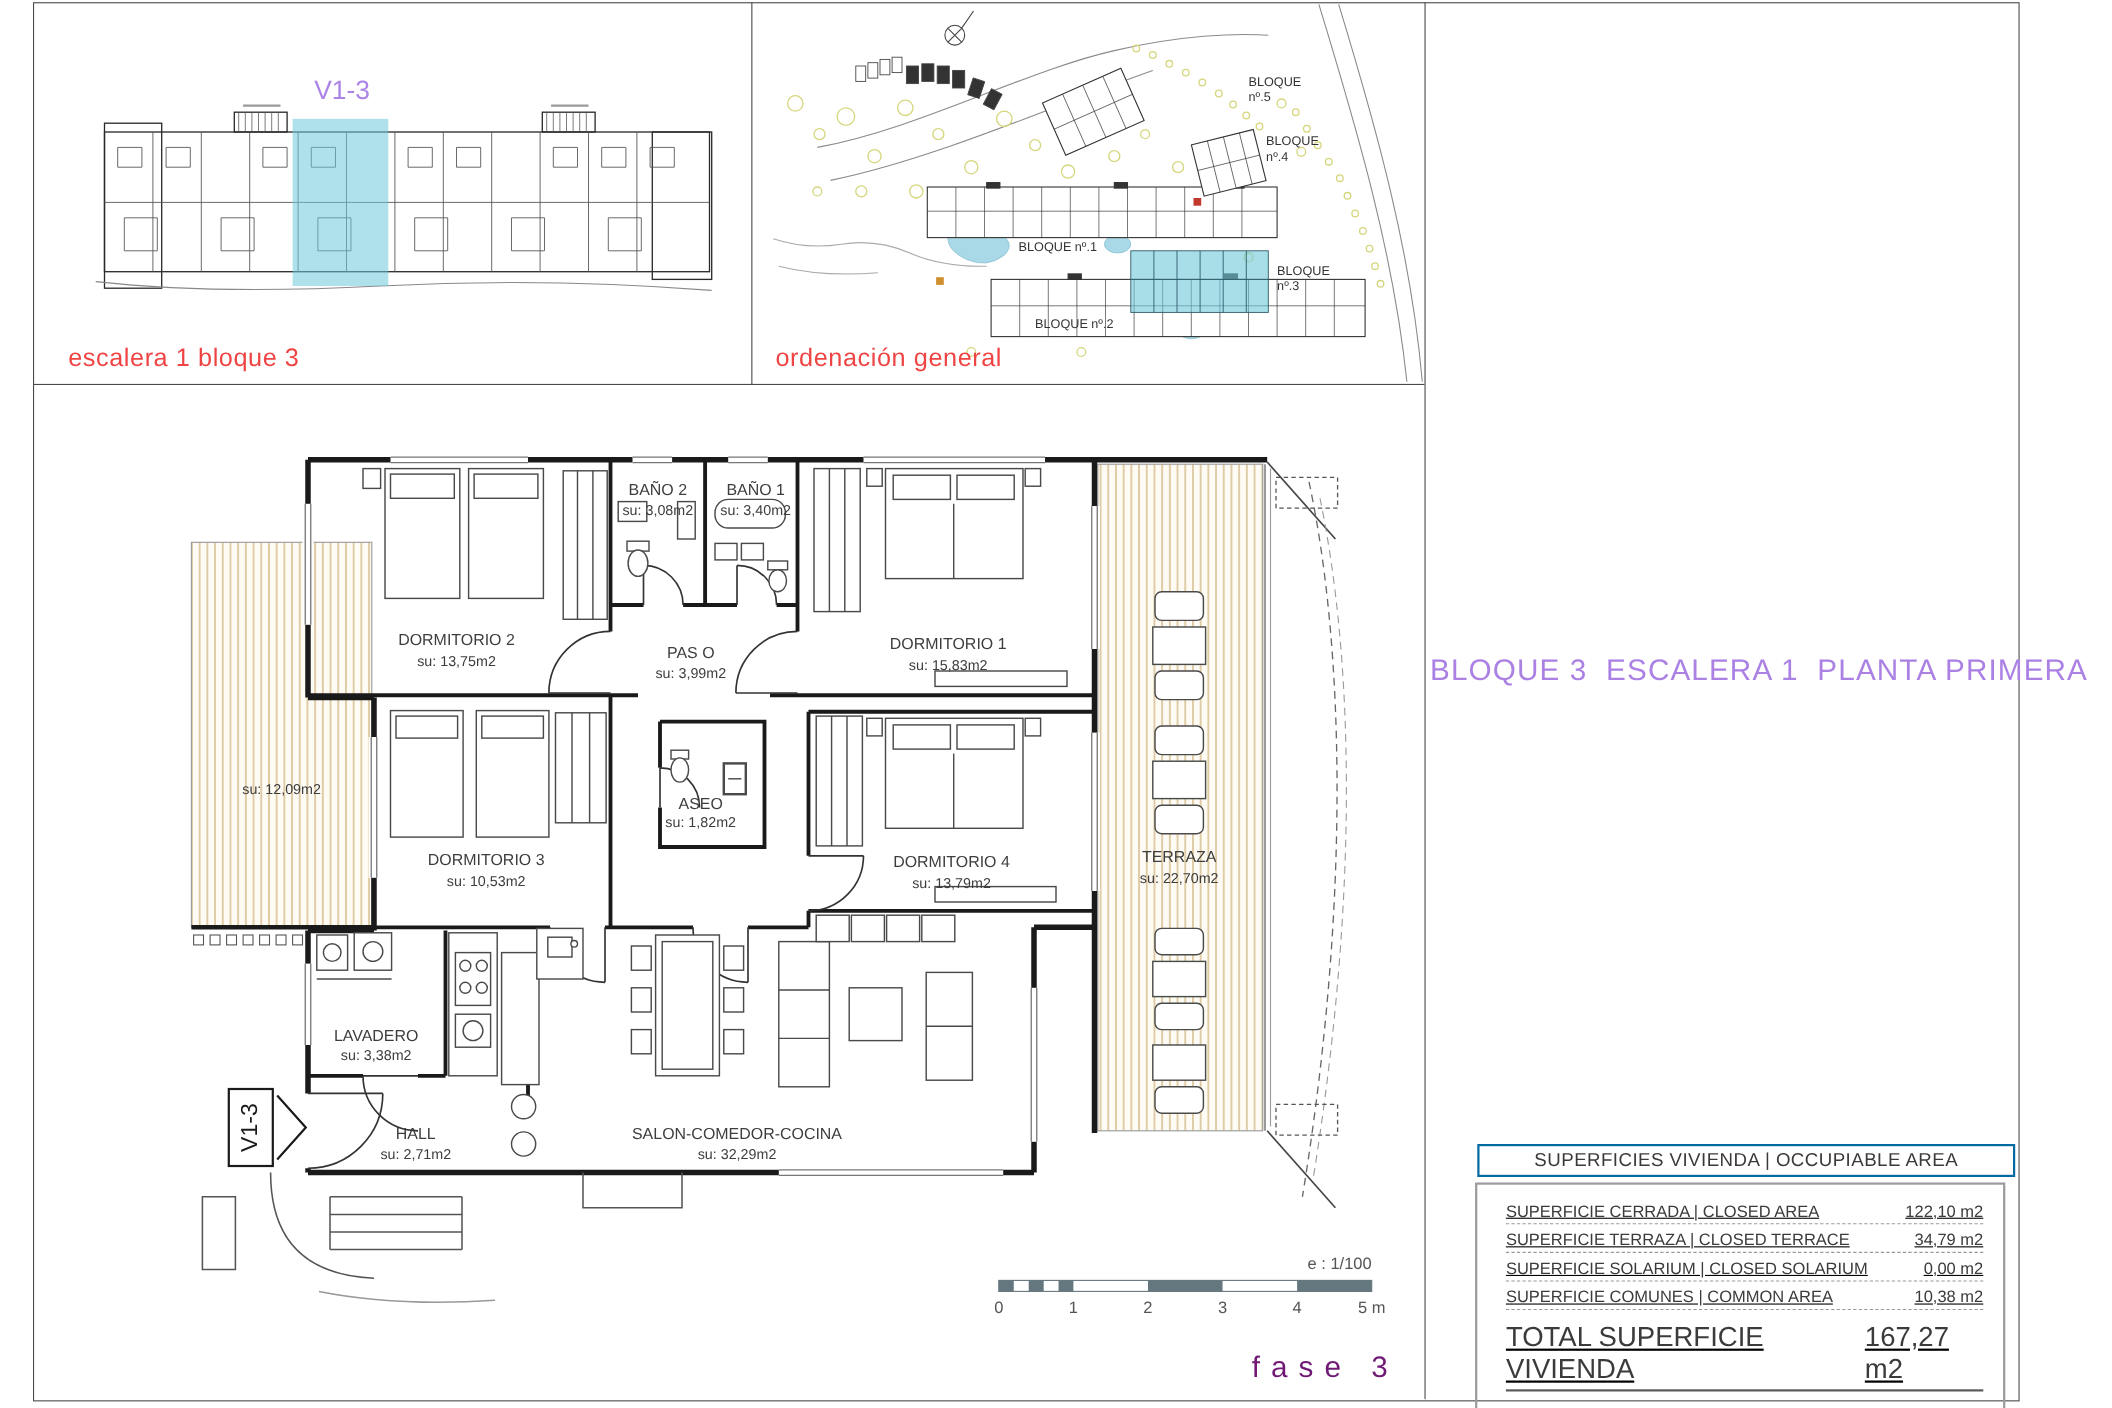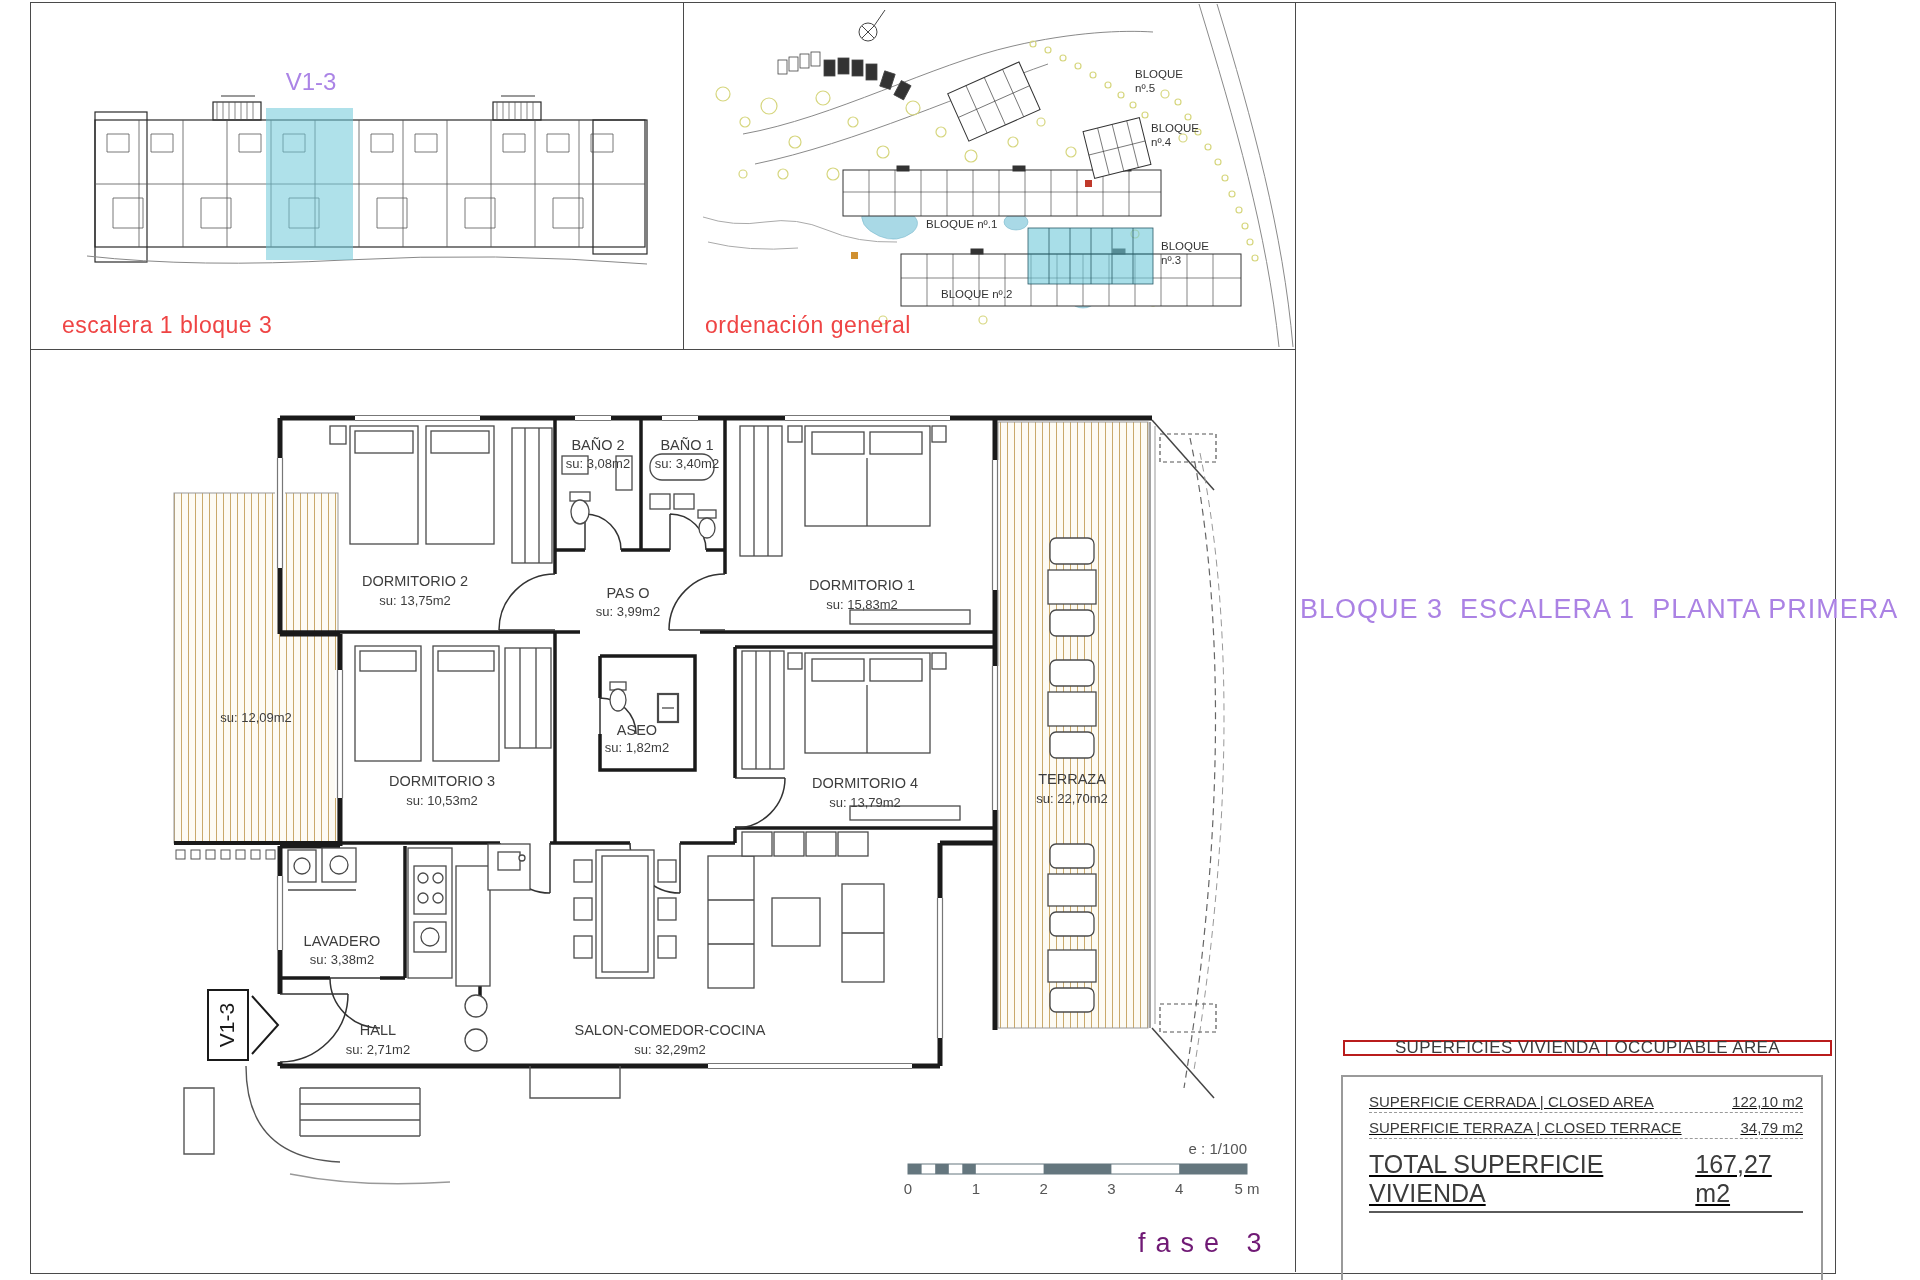--- a/index.html
+++ b/index.html
@@ -6,22 +6,22 @@
   .sheet{position:relative;width:1920px;height:1280px;background:#ffffff;
          font-family:"Liberation Sans", sans-serif;overflow:hidden;border-radius:20px;}
   .frame{position:absolute;border:1px solid #4a4a4a;}
   .vline{position:absolute;width:1px;background:#4a4a4a;}
   .hline{position:absolute;height:1px;background:#4a4a4a;}
   .caption{position:absolute;color:#ef4444;font-size:23px;letter-spacing:.5px;}
   .titleblock{position:absolute;left:1300px;top:583px;width:532px;text-align:center;color:#ab82e4;}
   .titleblock .l1{font-size:33px;letter-spacing:1px;}
   .titleblock .l1 .sub{font-size:27px;margin-left:20px;}
   .titleblock .l2{font-size:27px;margin-top:11px;letter-spacing:1px;white-space:pre;}
-  .tbl-head{position:absolute;left:1343px;top:1040px;width:489px;height:16px;
-            border:2px solid #b91c1c;box-sizing:border-box;display:flex;align-items:center;
+  .tbl-head{position:absolute;left:1343px;top:1040px;width:489px;height:30px;
+            border:2px solid #0369a1;box-sizing:border-box;display:flex;align-items:center;
             justify-content:center;font-size:17px;color:#3a3a3a;letter-spacing:.4px;}
   .tbl-body{position:absolute;left:1341px;top:1075px;width:482px;height:215px;
             border:2px solid #9a9a9a;box-sizing:border-box;padding:12px 18px 0 26px;text-decoration:underline;}
   .tbl-row{display:flex;justify-content:space-between;font-size:15px;color:#3b3b3b;
            padding:4px 0 2px 0;border-bottom:1px dashed #9a9a9a;margin-bottom:2px;}
   .tbl-total{display:flex;justify-content:space-between;font-size:25px;color:#3b3b3b;
              padding:9px 0 3px 0;border-bottom:2px solid #5a5a5a;}
   .fase{position:absolute;left:1138px;top:1228px;font-size:27px;color:#701a75;
         letter-spacing:10px;white-space:pre;}
   svg text{font-family:"Liberation Sans", sans-serif;}
@@ -477,19 +477,27 @@
   <div class="tbl-head">SUPERFICIES VIVIENDA | OCCUPIABLE AREA</div>
   <div class="tbl-body">
     <div class="tbl-row">
       <span>SUPERFICIE CERRADA | CLOSED AREA</span>
       <span>122,10 m2</span>
     </div>
     <div class="tbl-row">
       <span>SUPERFICIE TERRAZA | CLOSED TERRACE</span>
       <span>34,79 m2</span>
     </div>
+    <div class="tbl-row">
+      <span>SUPERFICIE SOLARIUM | CLOSED SOLARIUM</span>
+      <span>0,00 m2</span>
+    </div>
+    <div class="tbl-row">
+      <span>SUPERFICIE COMUNES | COMMON AREA</span>
+      <span>10,38 m2</span>
+    </div>
     <div class="tbl-total">
       <span>TOTAL SUPERFICIE VIVIENDA</span>
       <span>167,27 m2</span>
     </div>
   </div>
 
 </div>
 
 </body></html>

